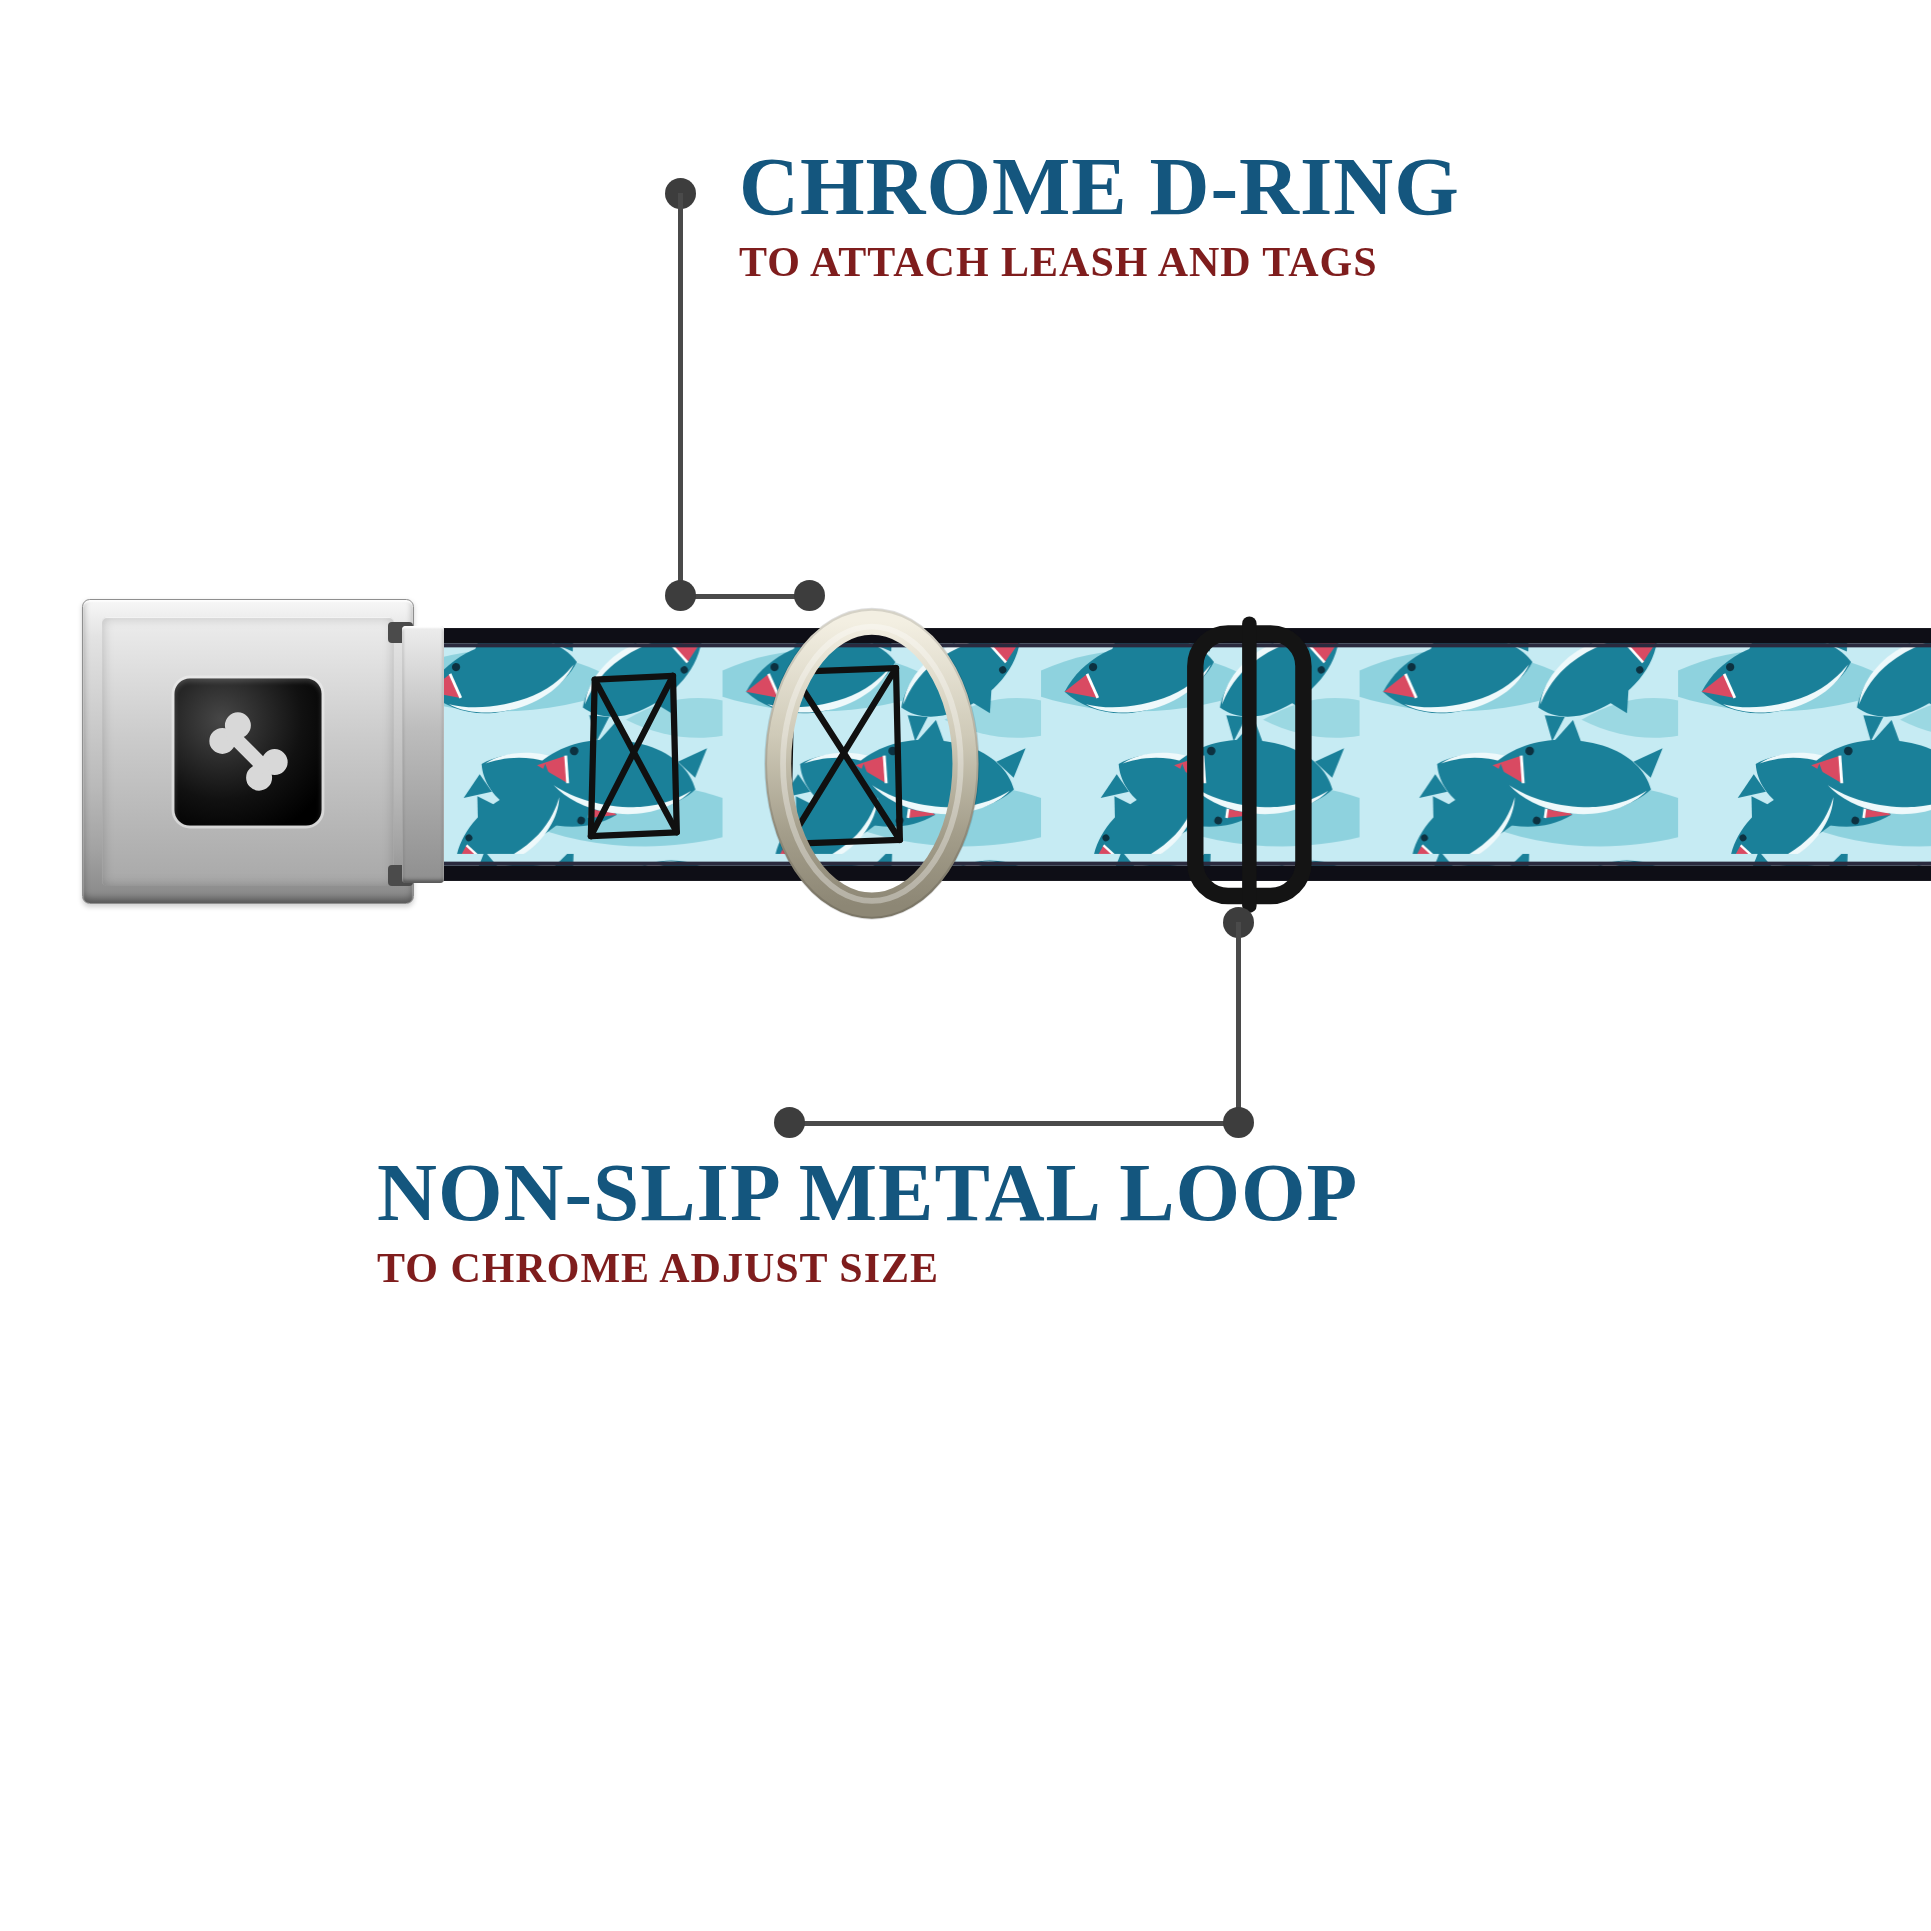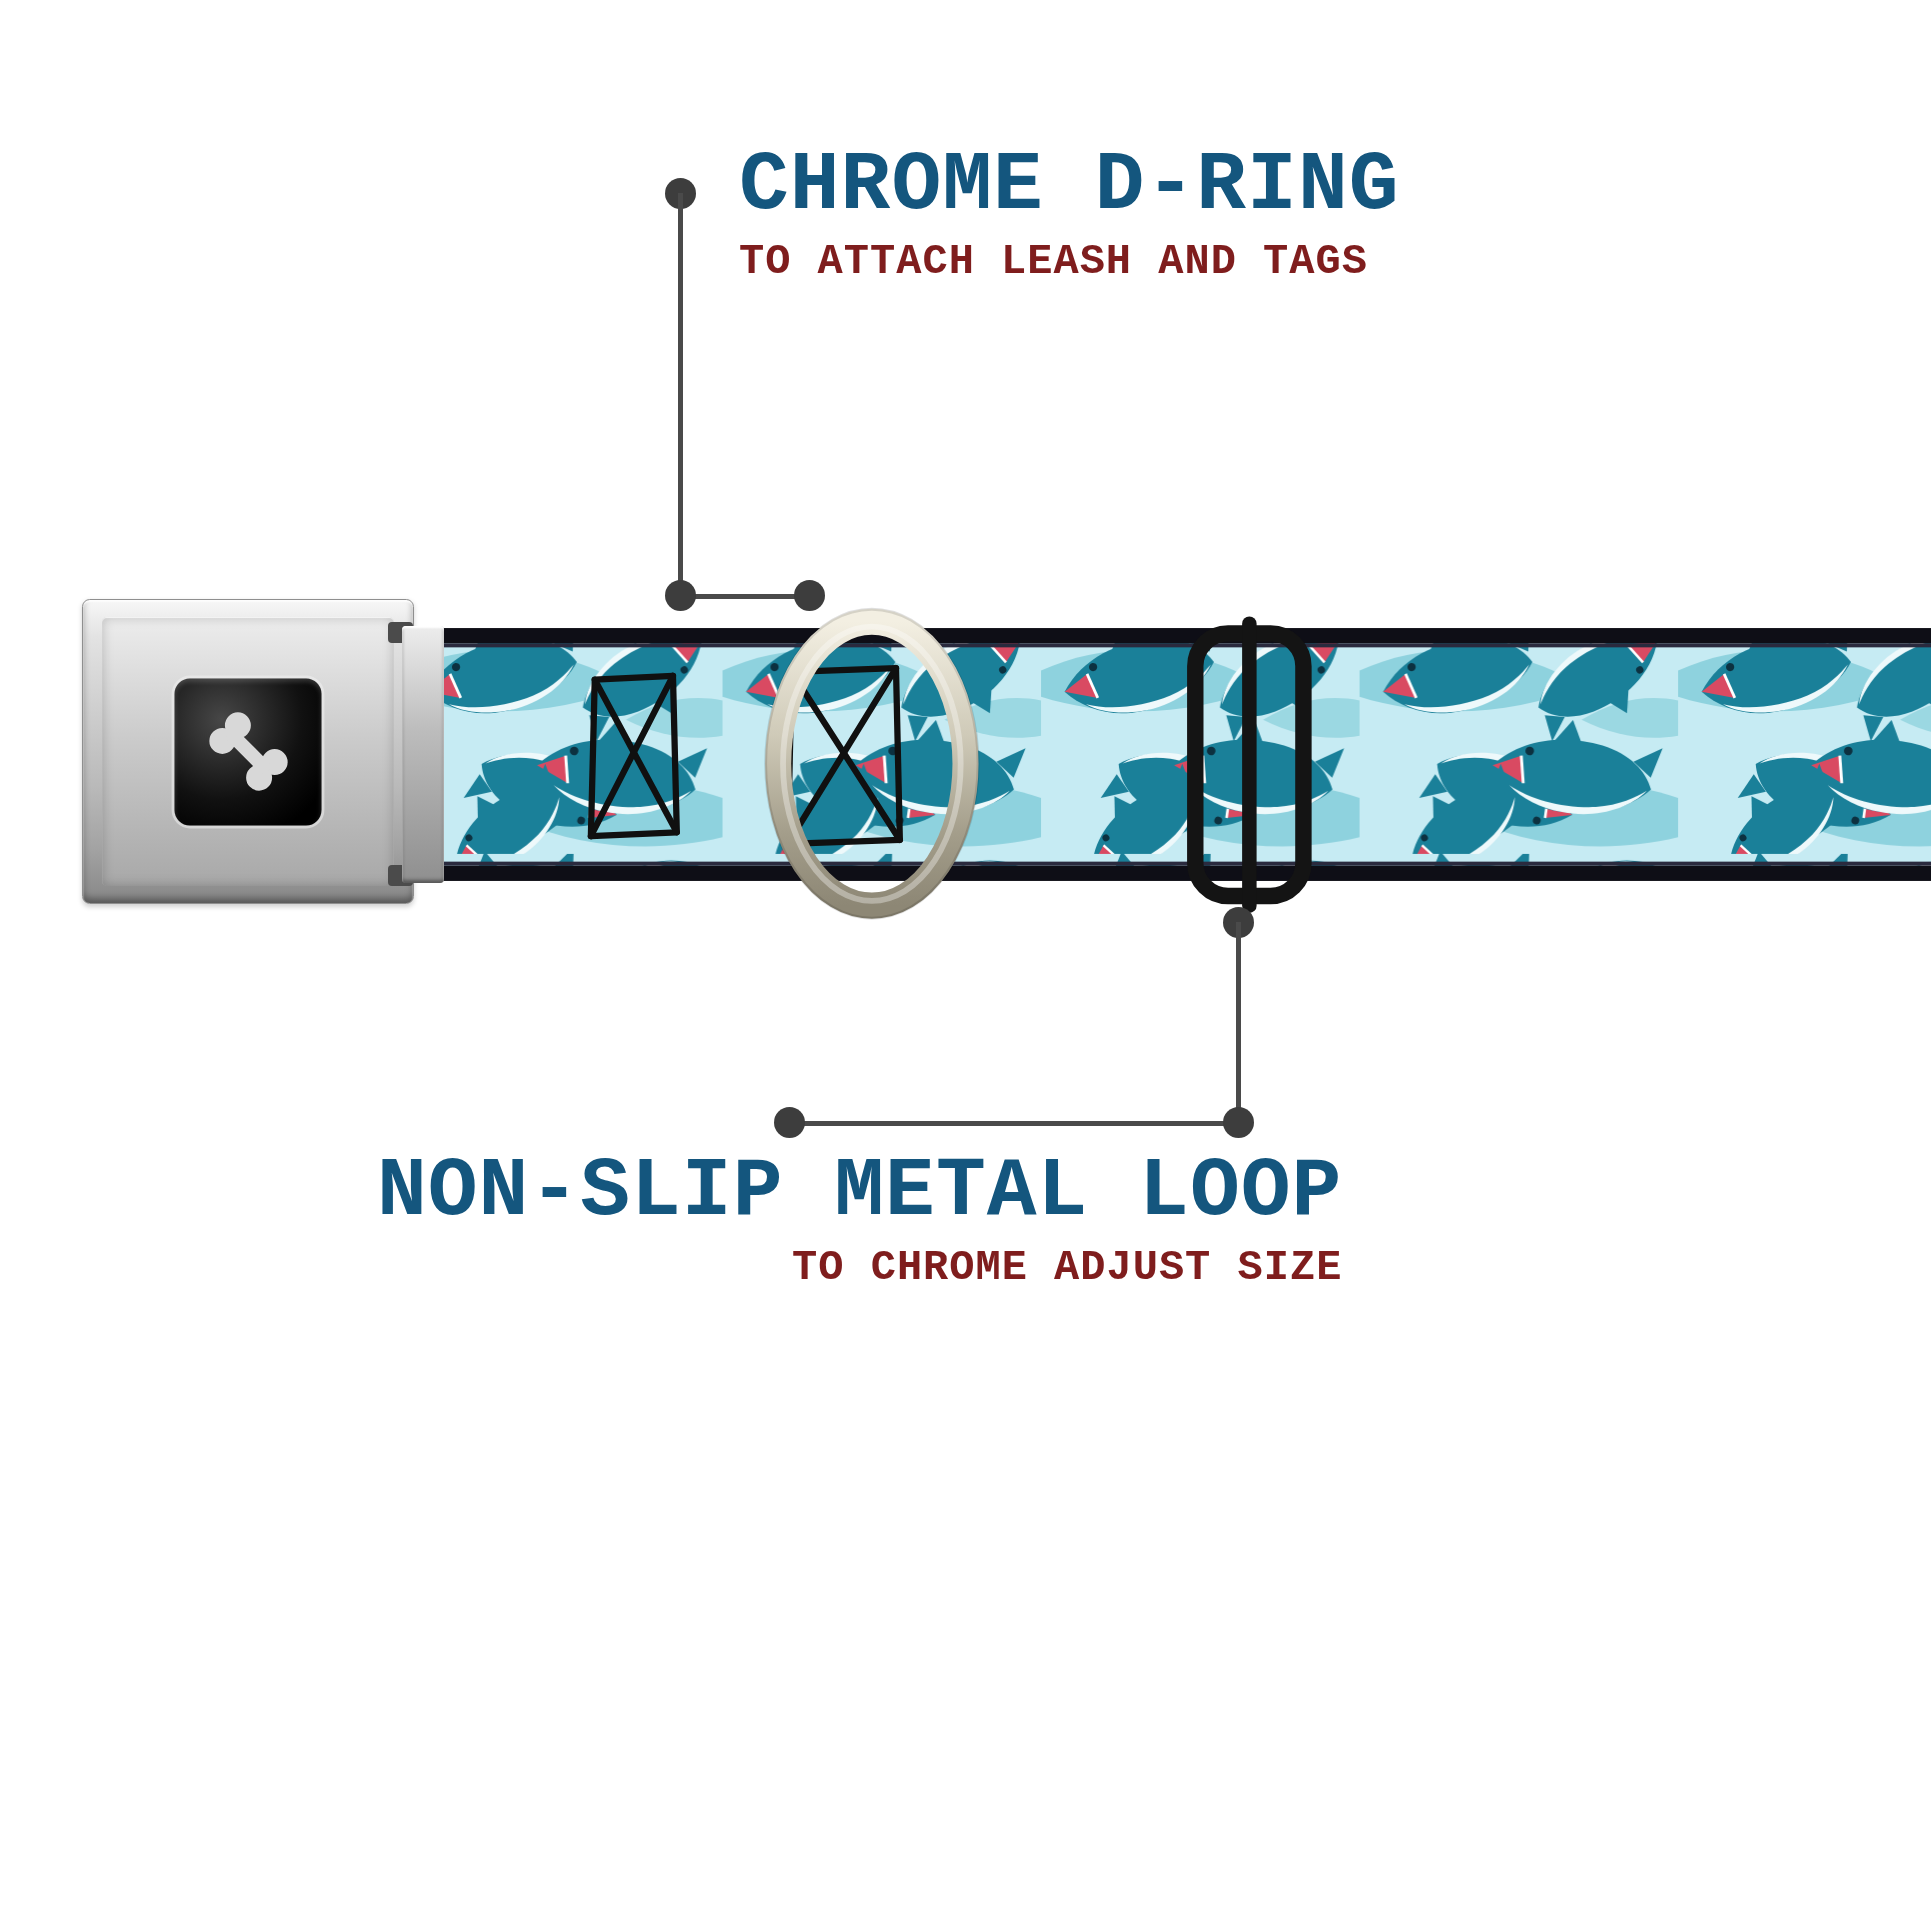--- a/index.html
+++ b/index.html
@@ -1,17 +1,17 @@
 <!DOCTYPE html>
 <html><head>
 <meta charset="utf-8">
 <style>
   html,body{margin:0;padding:0;background:#ffffff;}
   .stage{position:relative;width:1931px;height:1924px;background:#ffffff;overflow:hidden;
-         font-family:Liberation Mono, monospace;}
+         font-family:Liberation Serif, serif;}
   .abs{position:absolute;}
 
   
   .dot{position:absolute;width:31px;height:31px;border-radius:50%;background:#3d3d3d;}
   .cline{position:absolute;background:#4a4a4a;}
 
   
   .heading{position:absolute;white-space:nowrap;}
   .title{font-weight:bold;color:#14567e;font-size:83px;letter-spacing:1px;line-height:1;}
   .subtitle{font-weight:bold;color:#7f1d1d;font-size:42px;letter-spacing:1px;line-height:1;margin-top:13px;}
@@ -133,19 +133,19 @@
     <div class="title">CHROME D-RING</div>
     <div class="subtitle">TO ATTACH LEASH AND TAGS</div>
   </div>
 
   <div class="dot" style="left:1223px;top:907px;"></div>
   <div class="cline" style="left:1236px;top:922px;width:4.8px;height:203px;"></div>
   <div class="cline" style="left:790px;top:1121px;width:449px;height:4.8px;"></div>
   <div class="dot" style="left:1223px;top:1107px;"></div>
   <div class="dot" style="left:774px;top:1107px;"></div>
 
-  <div class="heading" style="left:377px;top:1151px;text-align:right;">
+  <div class="heading" style="left:377px;top:1151px;">
     <div class="title">NON-SLIP METAL LOOP</div>
     <div class="subtitle">TO CHROME ADJUST SIZE</div>
   </div>
 
 </div>
 
 
 </body></html>

